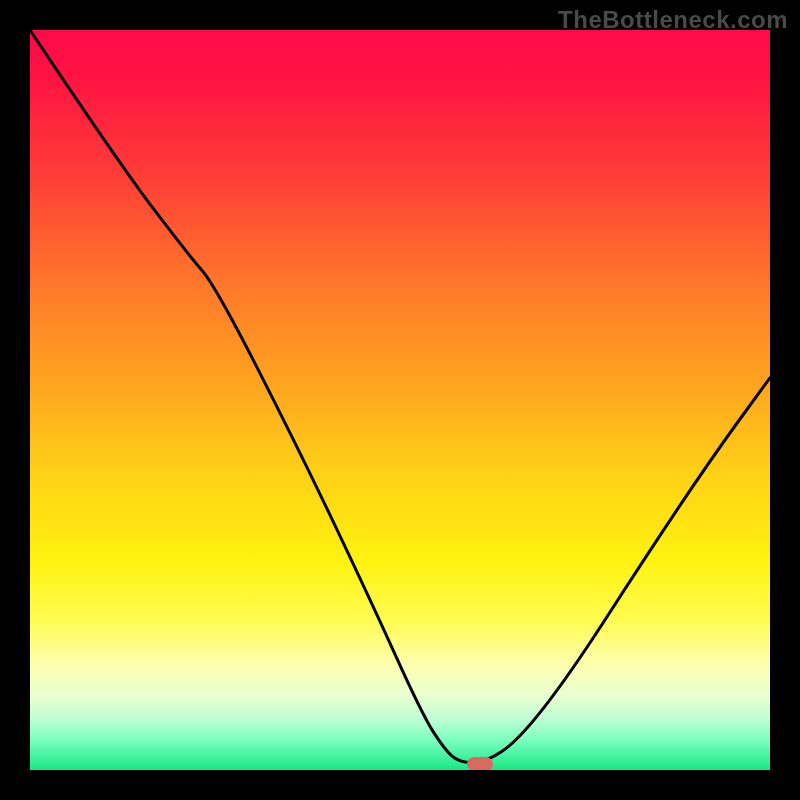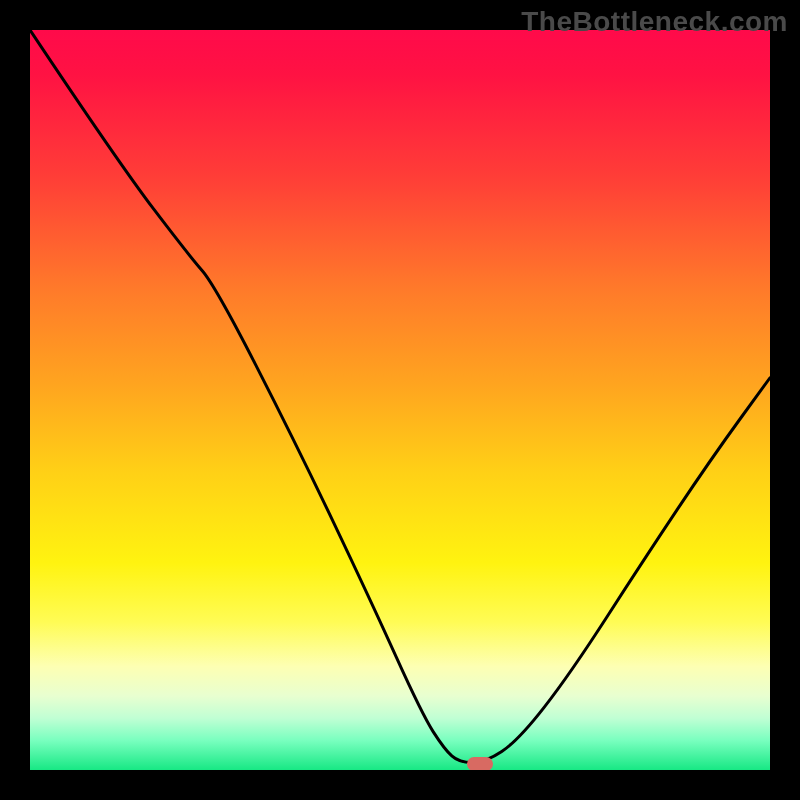--- a/index.html
+++ b/index.html
@@ -15,21 +15,21 @@
     position: relative;
     width: 800px;
     height: 800px;
     background: #000;
   }
   .watermark {
     position: absolute;
     top: 6px;
     right: 12px;
     color: #4a4a4a;
-    font-size: 28px;
+    font-size: 24px;
     font-weight: 600;
     letter-spacing: 0.5px;
     z-index: 5;
   }
   .plot-area {
     position: absolute;
     left: 30px;
     top: 30px;
     width: 740px;
     height: 740px;

